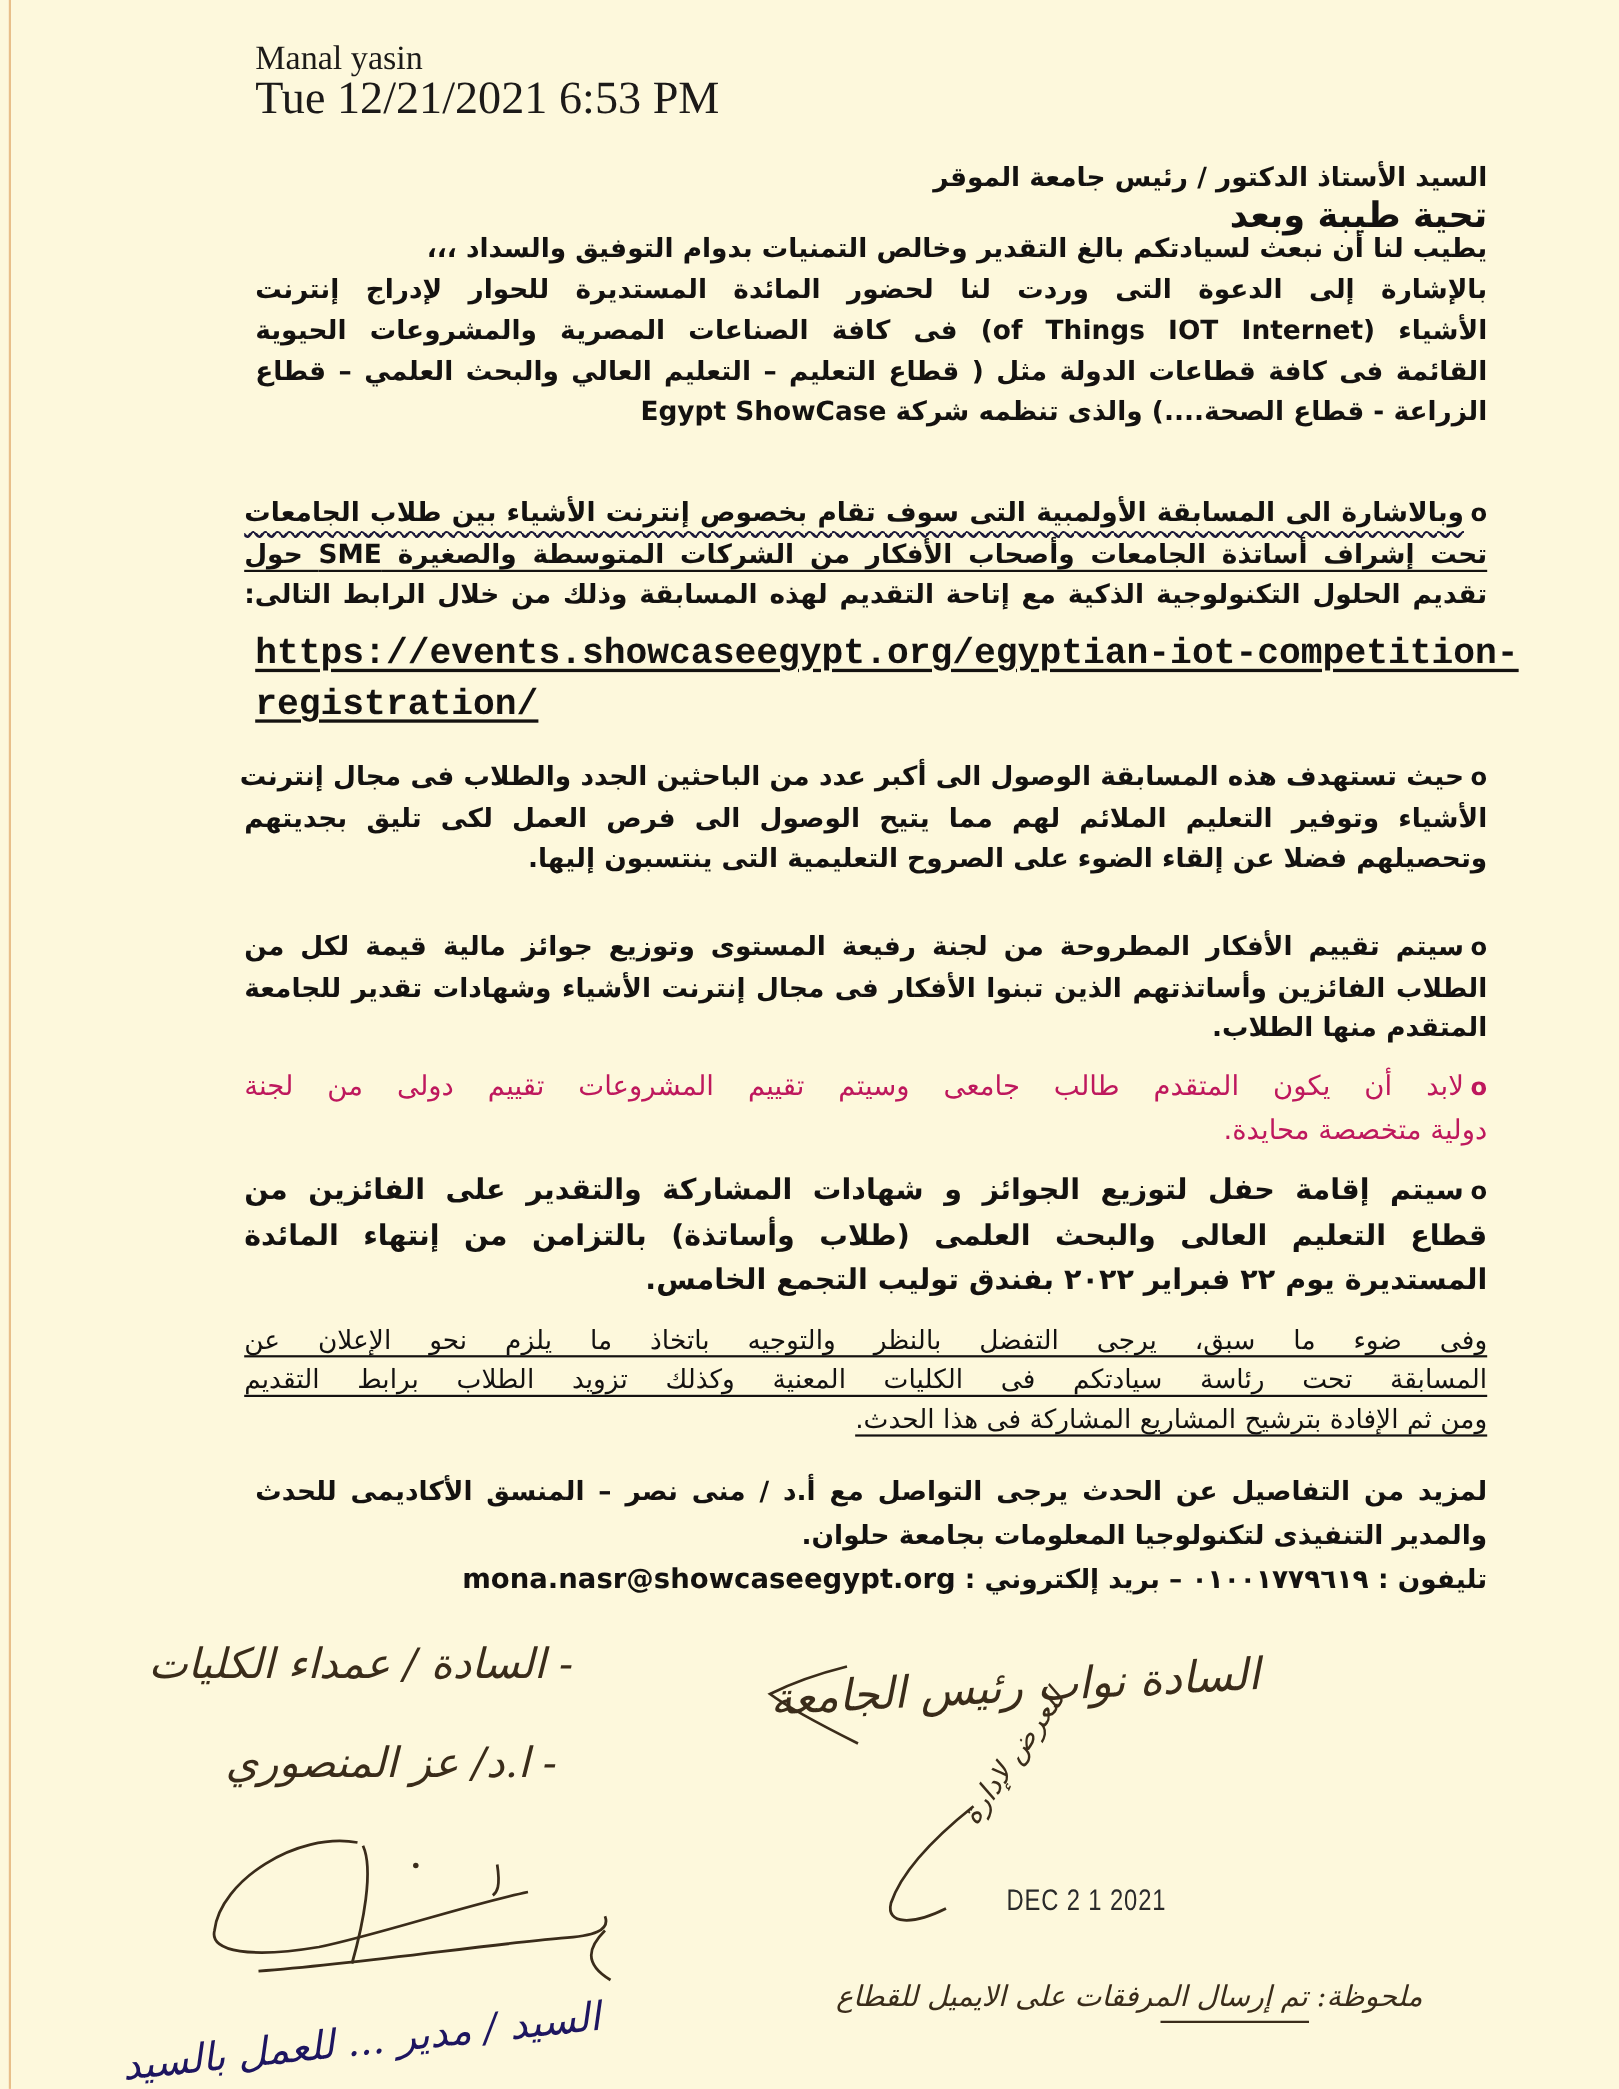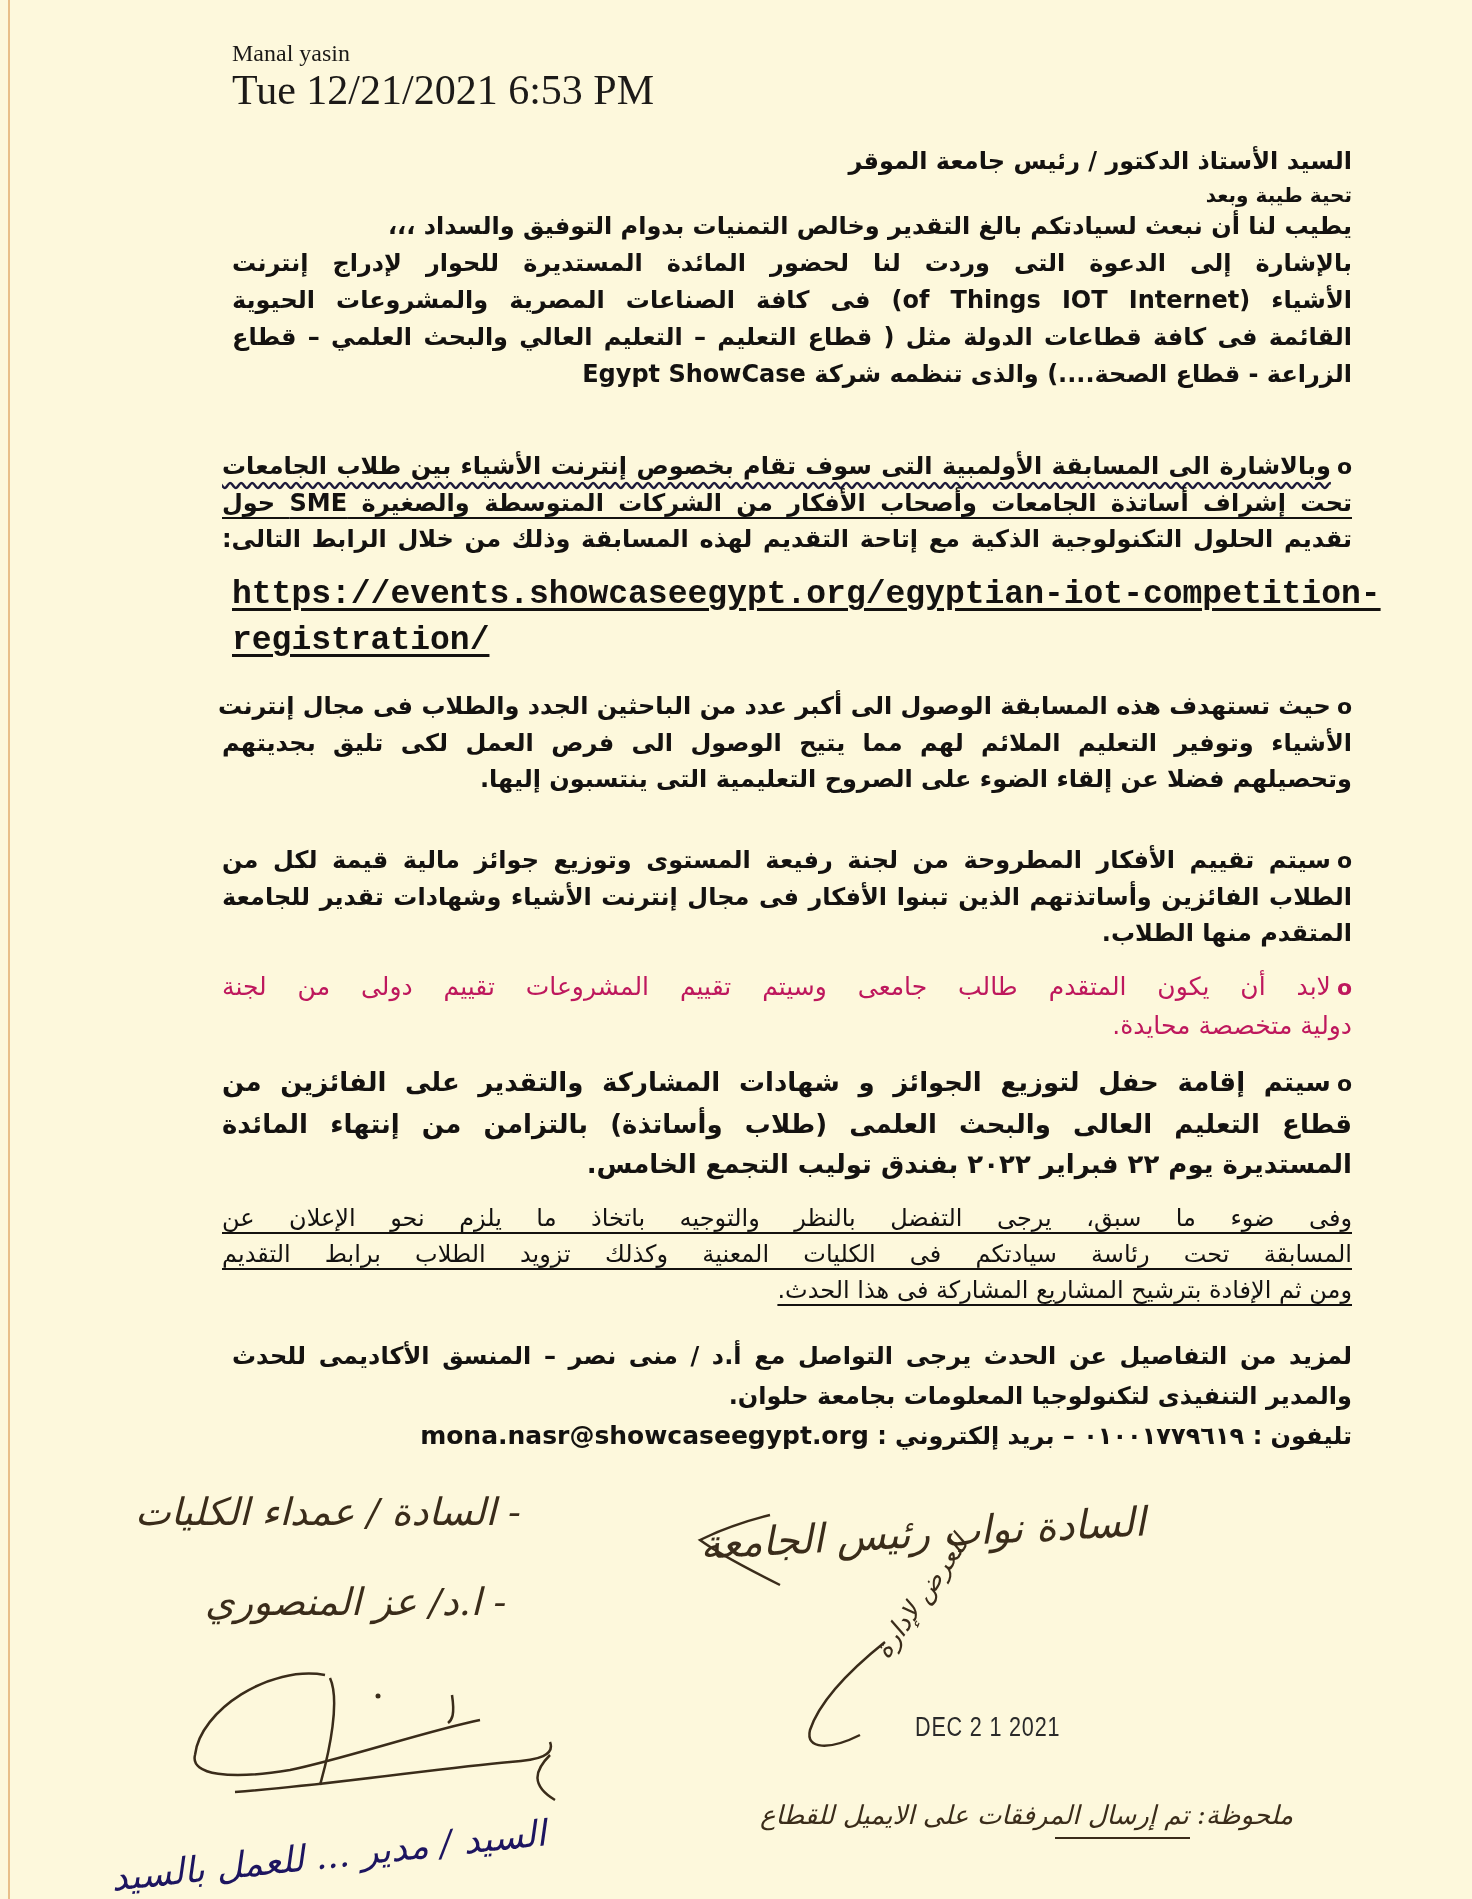--- a/index.html
+++ b/index.html
@@ -11,30 +11,30 @@
       color:#141210;
     }
     .edge {
       position:absolute; left:8px; top:0; width:2px; height:1899px;
       background:#e8bf8a;
     }
     .header {
       position:absolute; left:232px; top:36px;
       font-family:"Liberation Serif", serif; color:#1c1a18;
     }
-    .header .sender { font-size:24px; line-height:34px; }
+    .header .sender { font-size:31px; line-height:34px; }
     .header .date { font-size:42px; line-height:40px; }
     .body-ar {
       position:absolute; right:120px; width:1120px;
       direction:rtl; text-align:right;
       font-family:"DejaVu Sans", sans-serif; font-weight:bold;
     }
     .ln { display:block; white-space:nowrap; }
     .salutation { top:142px; font-size:24px; line-height:38px; }
-    .greet { top:176px; font-size:20px; line-height:38px;text-align:right; }
+    .greet { top:176px; font-size:32px; line-height:38px;text-align:right; }
     .p1 { top:206px; font-size:24px; line-height:37px; }
     .p1 .ln { text-align:justify; text-align-last:justify; }
     .bullet { position:absolute; right:120px; width:1130px; direction:rtl; text-align:right; font-weight:bold; font-size:24px; line-height:36px; }
     .bullet .ln { text-align:justify; text-align-last:justify; }
     .bullet .ln.last { text-align-last:right; }
     .b0 { top:448px; }
     .b1 { top:688px; }
     .b2 { top:842px; }
     .b3 { top:968px; font-weight:normal; font-size:25px; line-height:38px; color:#be185d;}
     .b4 { top:1062px; font-size:26px; line-height:40px; }

